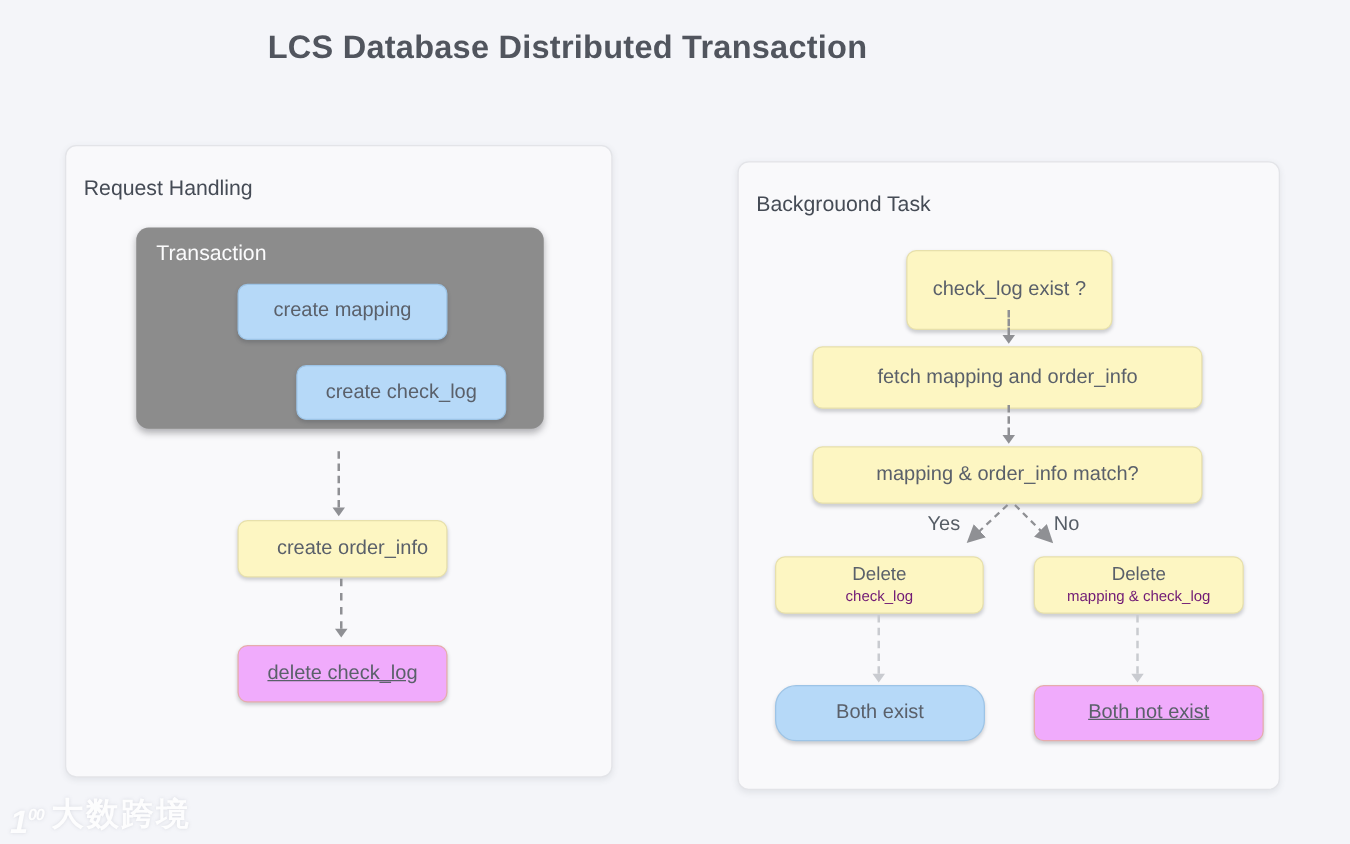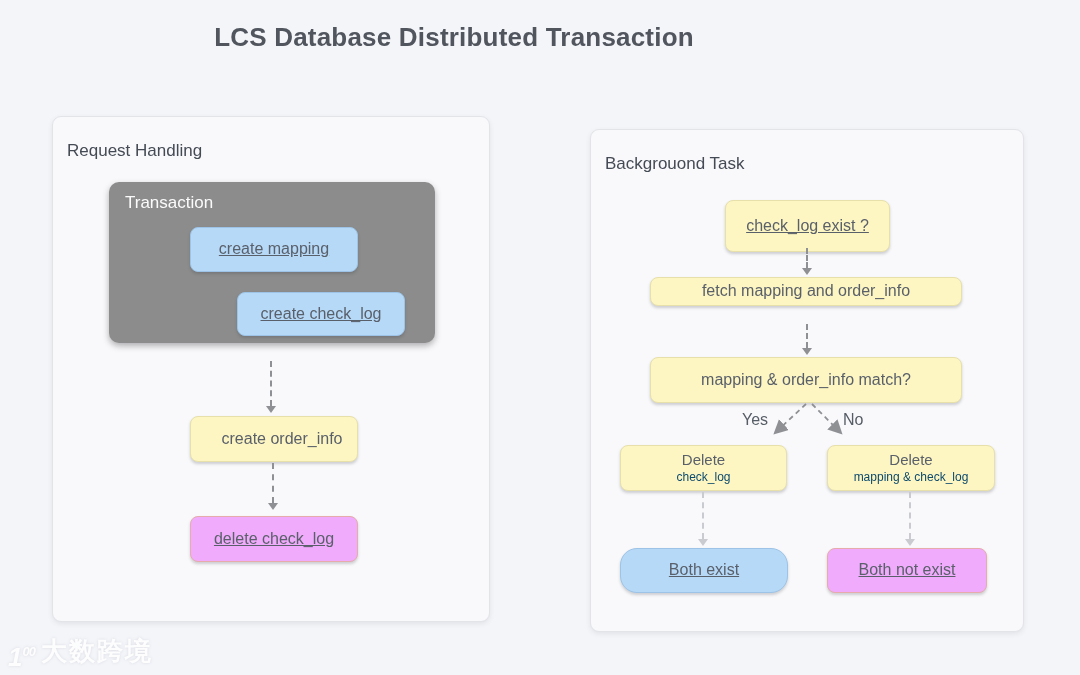--- a/index.html
+++ b/index.html
@@ -49,24 +49,24 @@
   }
 
   
   .node {
     position:absolute; display:flex; flex-direction:column;
     align-items:center; justify-content:center;
     border-radius:8px; font-size:16px; color:#5a606a;
     box-shadow:0 2px 3px rgba(50,55,65,0.22);
     text-align:center; line-height:1.15;
   }
-  .node-blue   { background:#b6d9f8; border:1px solid #9dc4e6;text-decoration:underline; }
+  .node-blue   { background:#b6d9f8; border:1px solid #9dc4e6; }
   .node-yellow { background:#fdf6c2; border:1px solid #e7e0ab; }
   .node-pink   { background:#f0abfc; border:1px solid #e6acac;text-decoration:underline; }
-  .node-sub { font-size:12px; margin-top:2px; color:#0c4a6e; }
+  .node-sub { font-size:12px; margin-top:2px; color:#701a75; }
 
   
   .dash-v { position:absolute; width:0; border-left:2px dashed #8f9094; }
   .dash-v.light { border-left-color:#c9cbd0; }
   .ah {
     position:absolute; width:0; height:0;
     border-left:5px solid transparent; border-right:5px solid transparent;
     border-top:7px solid #8f9094;
   }
   .ah.light { border-top-color:#c9cbd0; }
@@ -109,26 +109,26 @@
 
   <div class="dash-v" style="left:272px; top:463px; height:40px;"></div>
   <div class="ah" style="left:268px; top:503px;"></div>
 
   <div class="node node-pink" style="left:190px; top:516px; width:168px; height:46px;">delete check_log</div>
 
   <div class="panel panel-right">
     <div class="panel-header">Backgrouond Task</div>
   </div>
 
-  <div class="node node-yellow" style="left:725px; top:200px; width:165px; height:52px;text-decoration:underline;">check_log exist ?</div>
+  <div class="node node-yellow" style="left:725px; top:200px; width:165px; height:64px;">check_log exist ?</div>
 
   <div class="dash-v" style="left:806px; top:248px; height:20px;"></div>
   <div class="ah" style="left:802px; top:268px;"></div>
 
-  <div class="node node-yellow" style="left:650px; top:277px; width:312px; height:29px;">fetch mapping and order_info</div>
+  <div class="node node-yellow" style="left:650px; top:277px; width:312px; height:50px;">fetch mapping and order_info</div>
 
   <div class="dash-v" style="left:806px; top:324px; height:24px;"></div>
   <div class="ah" style="left:802px; top:348px;"></div>
 
   <div class="node node-yellow" style="left:650px; top:357px; width:312px; height:46px;">mapping &amp; order_info match?</div>
 
   <svg class="branch-svg" style="left:760px; top:401px;" width="96" height="42">
     <defs>
       <marker id="ahm" markerWidth="9" markerHeight="9" refX="6" refY="4" orient="auto">
         <path d="M0,0 L8,4 L0,8 Z" fill="#8f9094"></path>
@@ -148,20 +148,20 @@
     <div style="font-size:15px;">Delete</div>
     <div class="node-sub">mapping &amp; check_log</div>
   </div>
 
   <div class="dash-v light" style="left:702px; top:492px; height:47px;"></div>
   <div class="ah light" style="left:698px; top:539px;"></div>
   <div class="dash-v light" style="left:909px; top:492px; height:47px;"></div>
   <div class="ah light" style="left:905px; top:539px;"></div>
 
   <div class="node node-blue" style="left:620px; top:548px; width:168px; height:45px;border-radius:17px;">Both exist</div>
-  <div class="node node-pink" style="left:827px; top:548px; width:160px; height:45px;">Both not exist</div>
+  <div class="node node-pink" style="left:827px; top:548px; width:184px; height:45px;">Both not exist</div>
 
   <div class="watermark">
     <span class="wm-logo"><span>1</span><span class="wm-sup">00</span></span>
     <span class="wm-text">大数跨境</span>
   </div>
 
 </div>
 
 </body></html>

